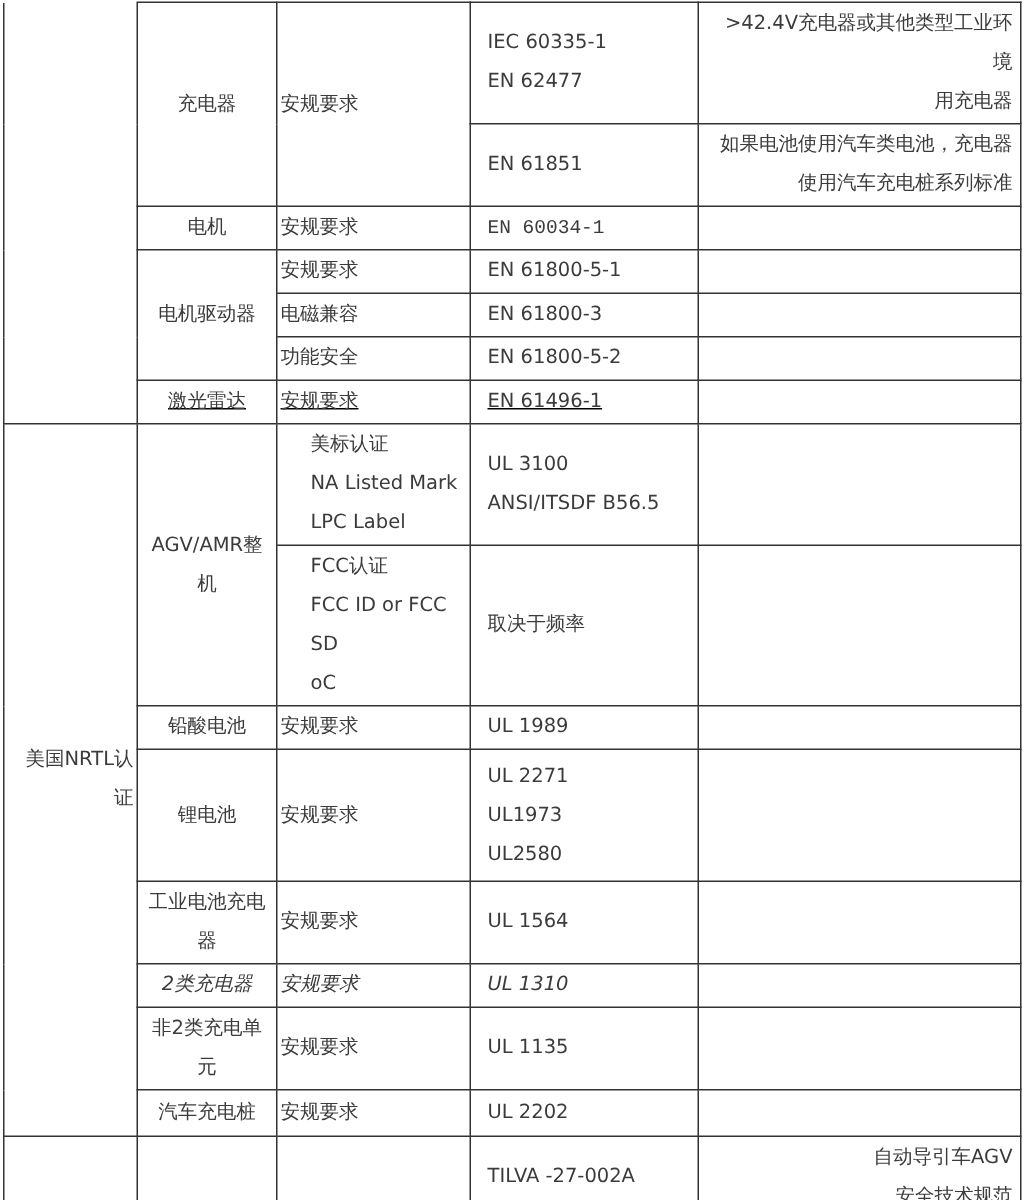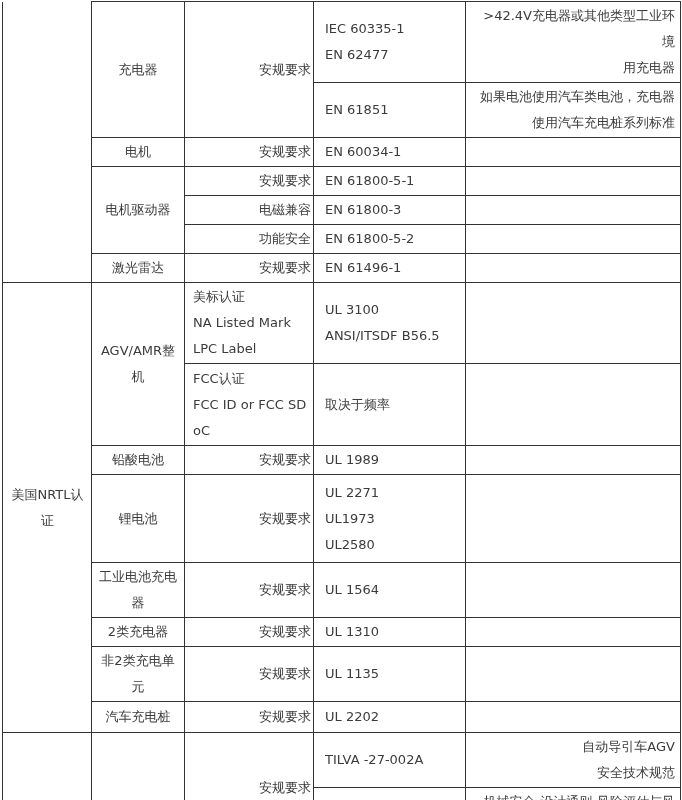--- a/index.html
+++ b/index.html
@@ -30,26 +30,26 @@
     border:1px solid var(--border-color);
     color:var(--text-color);
     font-size:13px;
     line-height:26px;
     vertical-align:middle;
     white-space:pre-line;
     overflow:hidden;
     padding:1px 2px;
     box-sizing:border-box;
   }
-  td.c0{ text-align:center;   padding-left:3px;  }
+  td.c0{ text-align:right;   padding-left:3px;  }
   td.c1{ text-align:center; }
-  td.c2{ text-align:right; }
+  td.c2{ text-align:left; }
   td.c3{ text-align:left;   padding-left:11px; }
   td.c4{ text-align:right; padding-left:5px; padding-right:5px; }
-  td.left{ text-align:left; padding-left:8px; }
+  td.left{ text-align:left; padding-left:22px; }
   td.no-top{ border-top:none; }
   td.no-bottom{ border-bottom:none; }
 </style>
 </head>
 <body>
 
 <div class="page">
   <table class="doc-table" id="cert-table">
       <colgroup>
         <col style="width: 89px;">
@@ -66,21 +66,21 @@
           <td class="c3">IEC 60335-1
 EN 62477</td>
           <td class="c4">&gt;42.4V充电器或其他类型工业环境
 用充电器</td>
         </tr>
         <tr style="height: 54px;">
           <td class="c3">EN 61851</td>
           <td class="c4">如果电池使用汽车类电池，充电器
 使用汽车充电桩系列标准</td>
         </tr>
-        <tr style="height: 28px;">
+        <tr style="height: 28px; font-family: Liberation Mono, monospace;">
           <td class="c1">电机</td>
           <td class="c2">安规要求</td>
           <td class="c3">EN 60034-1</td>
           <td class="c4"></td>
         </tr>
         <tr style="height: 28px;">
           <td class="c1" rowspan="3">电机驱动器</td>
           <td class="c2">安规要求</td>
           <td class="c3">EN 61800-5-1</td>
           <td class="c4"></td>
@@ -88,21 +88,21 @@
         <tr style="height: 28px;">
           <td class="c2">电磁兼容</td>
           <td class="c3">EN 61800-3</td>
           <td class="c4"></td>
         </tr>
         <tr style="height: 29px; margin-left: 16px;">
           <td class="c2">功能安全</td>
           <td class="c3">EN 61800-5-2</td>
           <td class="c4"></td>
         </tr>
-        <tr style="height: 28px;">
+        <tr style="height: 28px; text-decoration: underline;">
           <td class="c1">激光雷达</td>
           <td class="c2">安规要求</td>
           <td class="c3">EN 61496-1</td>
           <td class="c4"></td>
         </tr>
         <tr style="height: 80px;">
           <td class="c0" rowspan="8">美国NRTL认
 证</td>
           <td class="c1" rowspan="2">AGV/AMR整
 机</td>
@@ -134,21 +134,21 @@
 UL2580</td>
           <td class="c4"></td>
         </tr>
         <tr style="height: 53px; margin-left: 28px;">
           <td class="c1">工业电池充电
 器</td>
           <td class="c2">安规要求</td>
           <td class="c3">UL 1564</td>
           <td class="c4"></td>
         </tr>
-        <tr style="height: 29px;">
+        <tr style="height: 29px; font-style: italic;">
           <td class="c1">2类充电器</td>
           <td class="c2">安规要求</td>
           <td class="c3">UL 1310</td>
           <td class="c4"></td>
         </tr>
         <tr style="height: 49px;">
           <td class="c1">非2类充电单
 元</td>
           <td class="c2">安规要求</td>
           <td class="c3">UL 1135</td>

